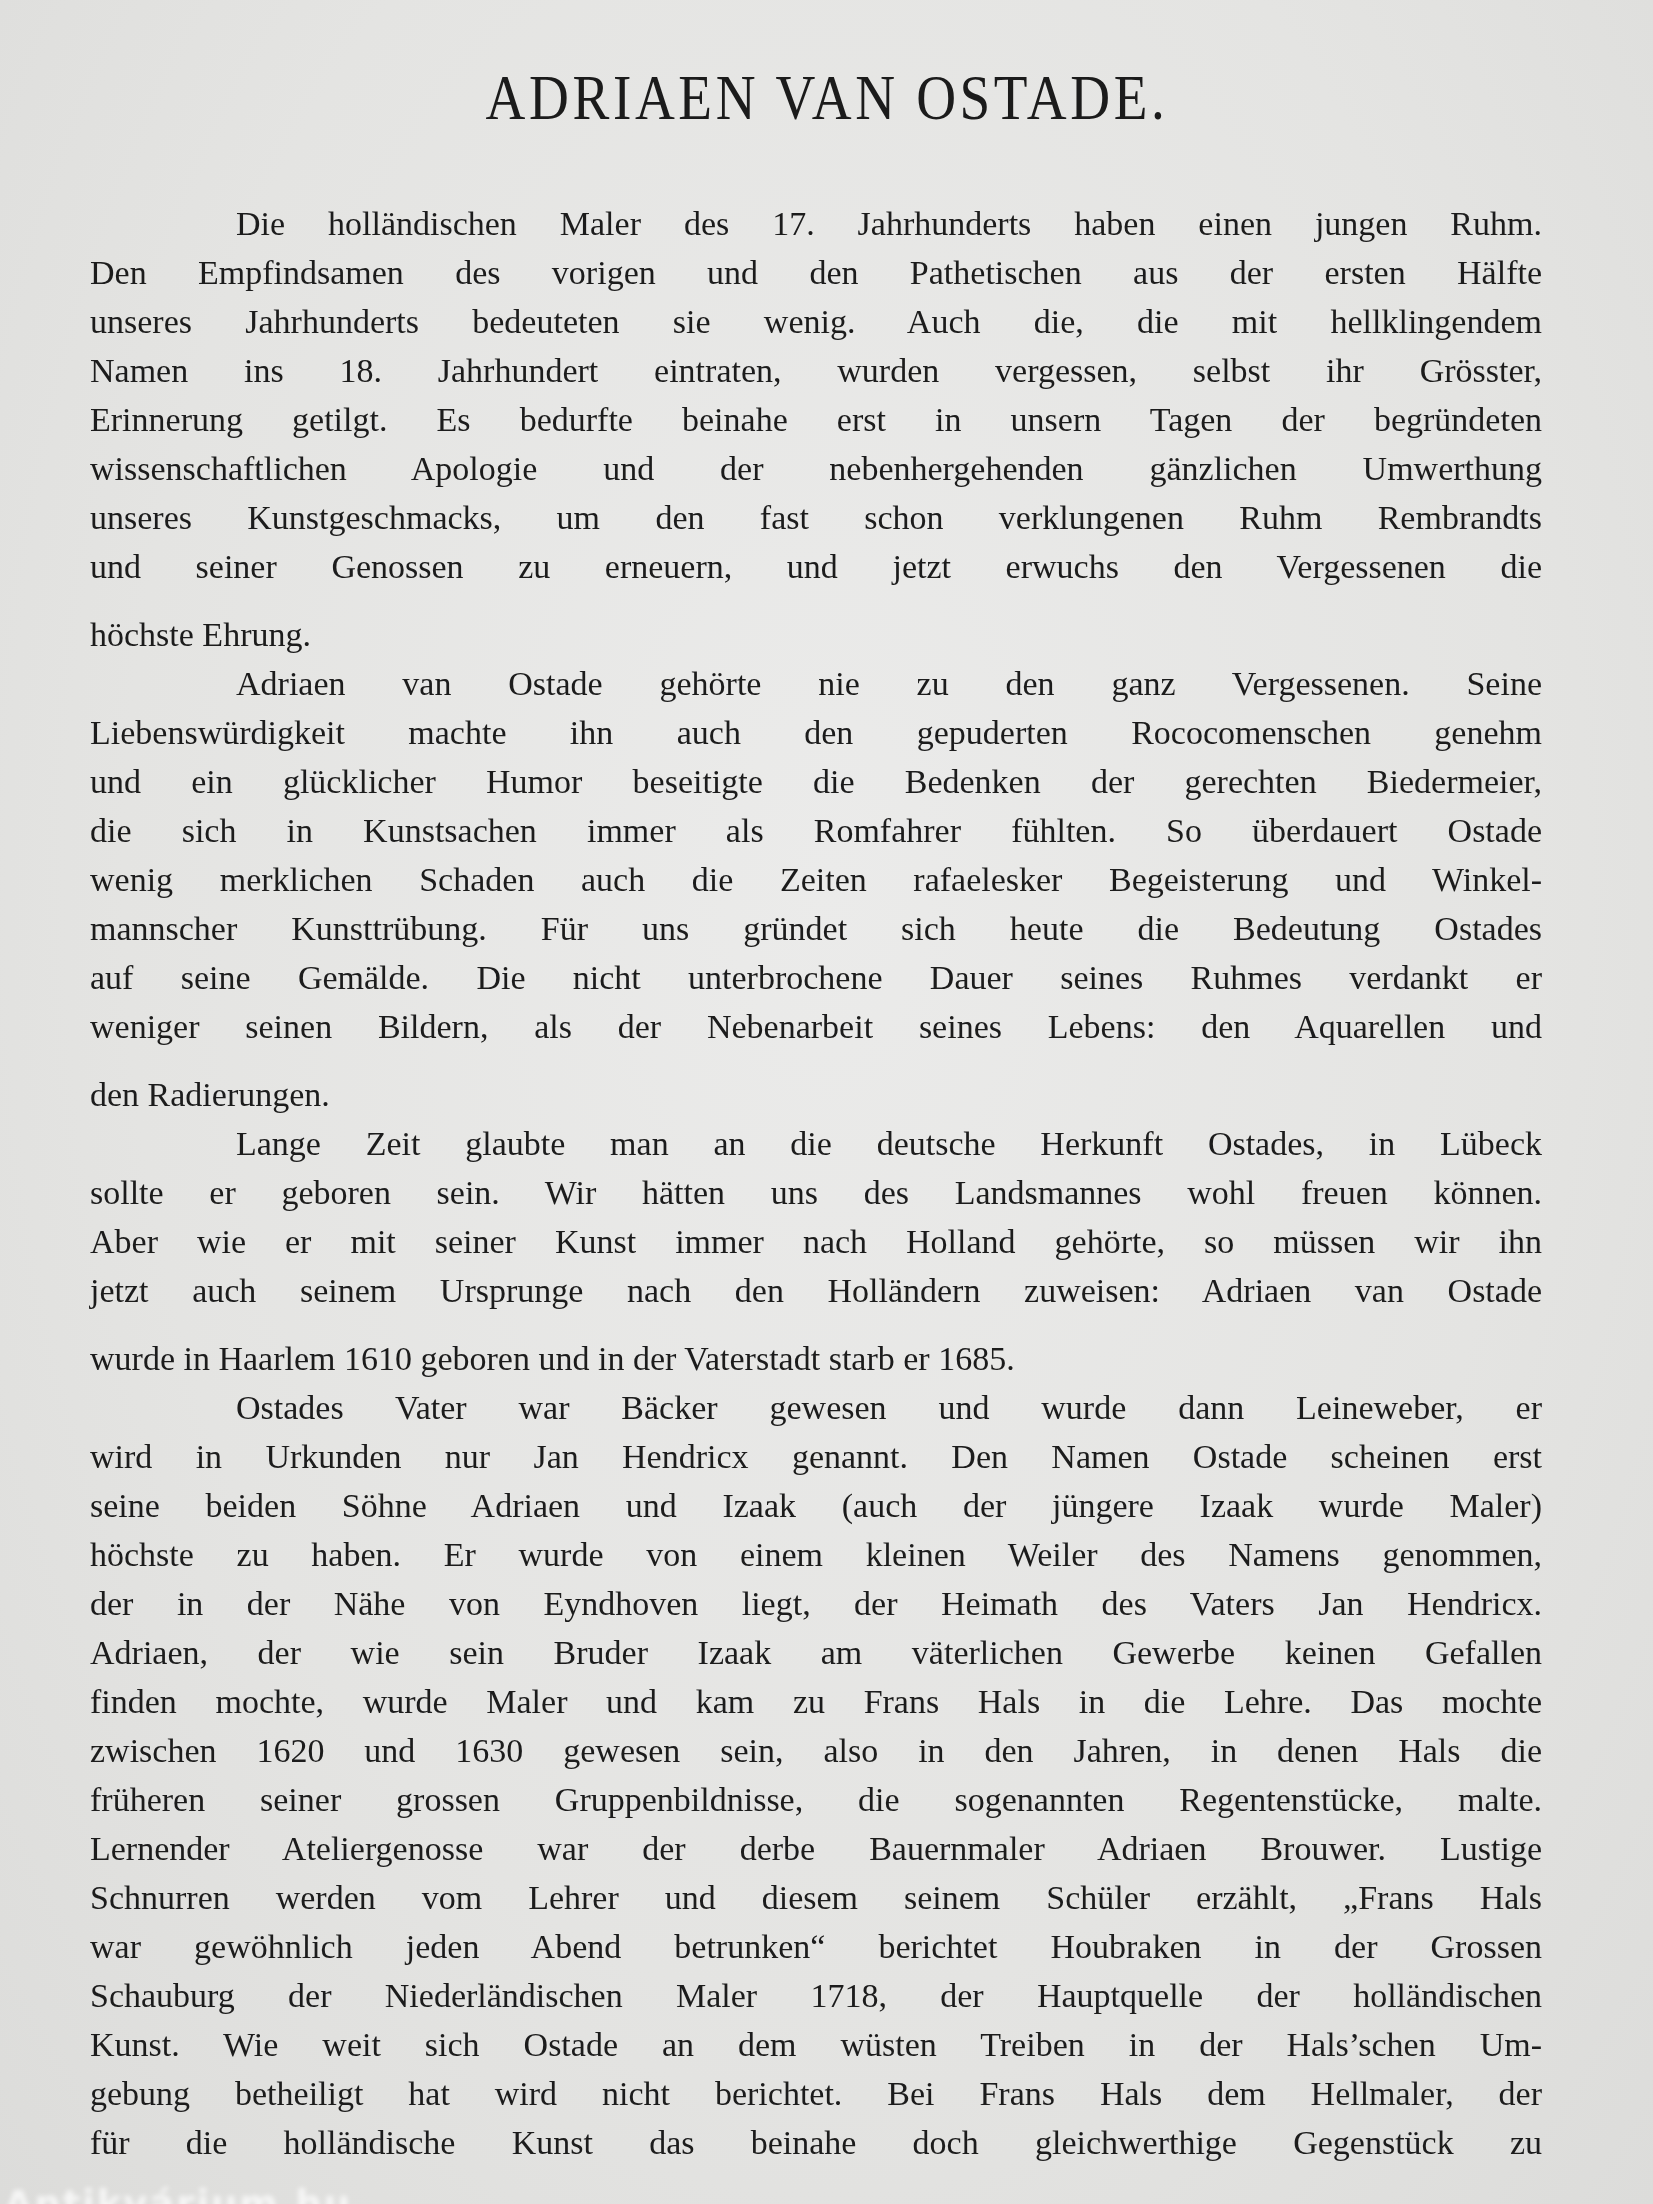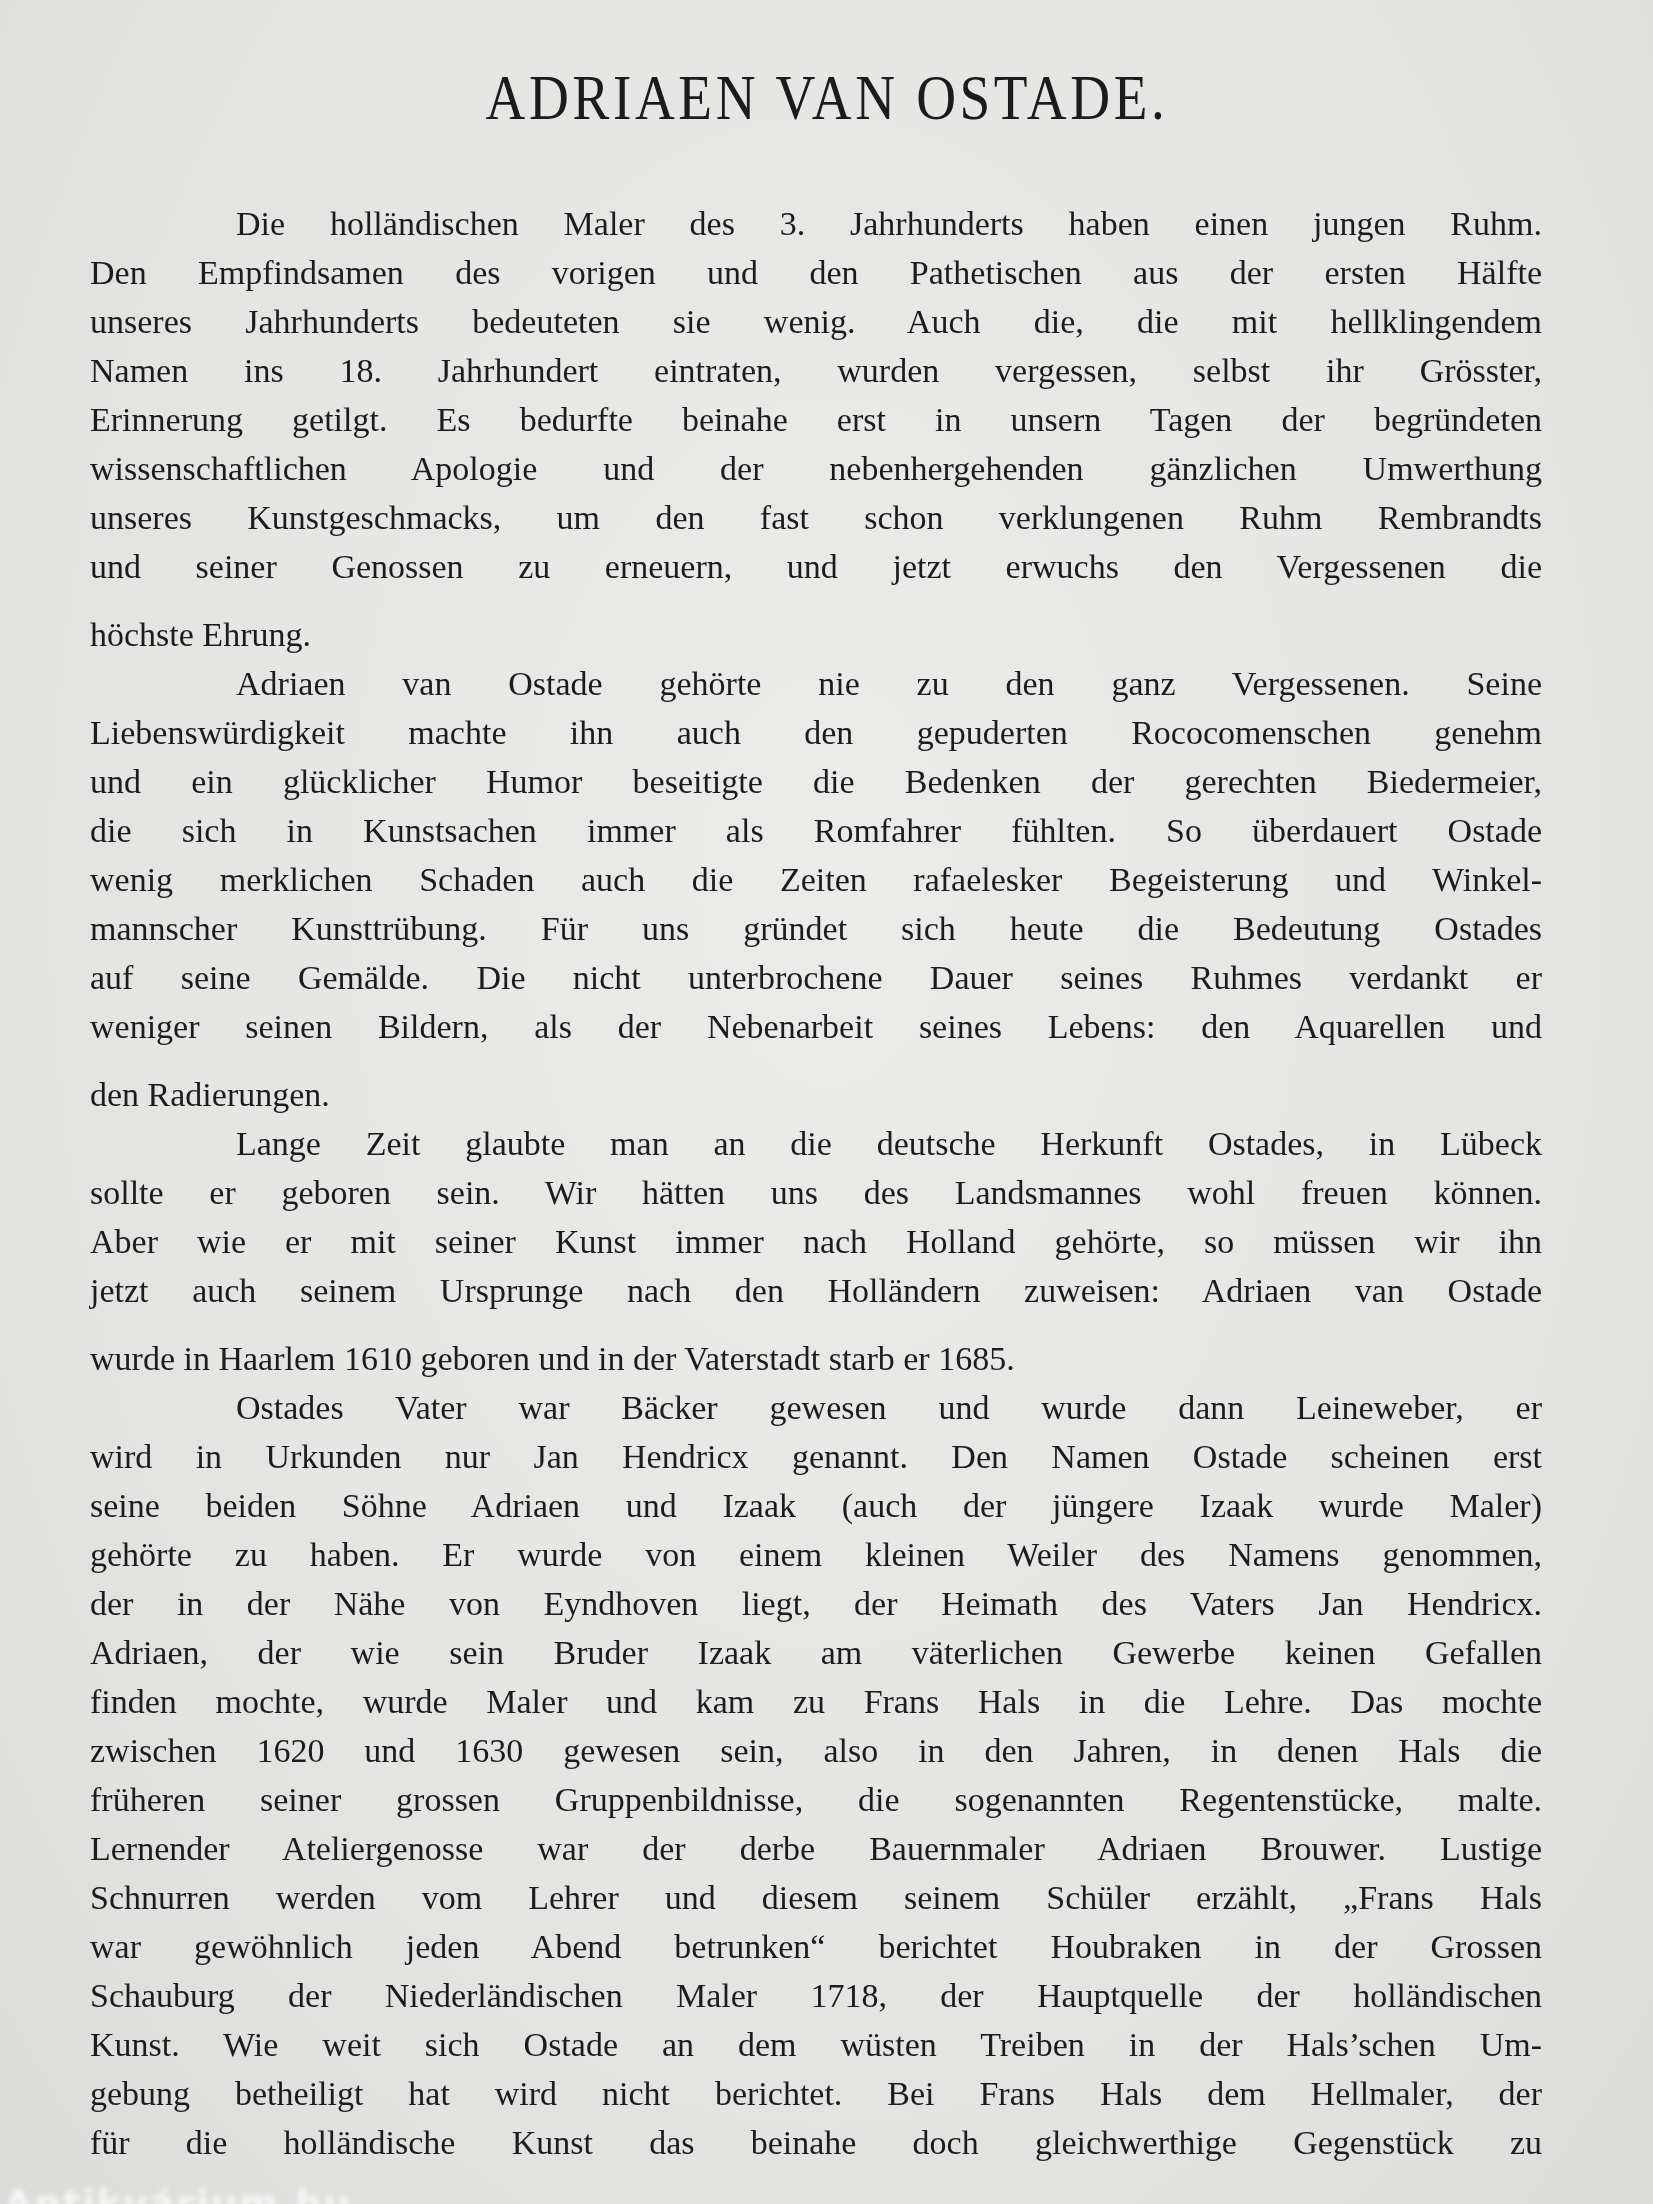--- a/index.html
+++ b/index.html
@@ -73,21 +73,21 @@
       letter-spacing: 1.9px;
     }
   </style>
 </head>
 <body>
 
 <div class="page">
   <h1 class="title">ADRIAEN VAN OSTADE.</h1>
   <div class="body-text" id="body-text">
       <div>
-        <span class="line indent">Die holländischen Maler des 3. Jahrhunderts haben einen jungen Ruhm.</span>
+        <span class="line indent">Die holländischen Maler des 17. Jahrhunderts haben einen jungen Ruhm.</span>
         <span class="line">Den Empfindsamen des vorigen und den Pathetischen aus der ersten Hälfte</span>
         <span class="line">unseres Jahrhunderts bedeuteten sie wenig. Auch die, die mit hellklingendem</span>
         <span class="line">Namen ins 18. Jahrhundert eintraten, wurden vergessen, selbst ihr Grösster,</span>
         <span class="line">Erinnerung getilgt. Es bedurfte beinahe erst in unsern Tagen der begründeten</span>
         <span class="line">wissenschaftlichen Apologie und der nebenhergehenden gänzlichen Umwerthung</span>
         <span class="line">unseres Kunstgeschmacks, um den fast schon verklungenen Ruhm Rembrandts</span>
         <span class="line">und seiner Genossen zu erneuern, und jetzt erwuchs den Vergessenen die</span>
         <span class="line last">höchste Ehrung.</span>
       </div>
       <div>
@@ -105,21 +105,21 @@
         <span class="line indent">Lange Zeit glaubte man an die deutsche Herkunft Ostades, in Lübeck</span>
         <span class="line">sollte er geboren sein. Wir hätten uns des Landsmannes wohl freuen können.</span>
         <span class="line">Aber wie er mit seiner Kunst immer nach Holland gehörte, so müssen wir ihn</span>
         <span class="line">jetzt auch seinem Ursprunge nach den Holländern zuweisen: Adriaen van Ostade</span>
         <span class="line last">wurde in Haarlem 1610 geboren und in der Vaterstadt starb er 1685.</span>
       </div>
       <div>
         <span class="line indent">Ostades Vater war Bäcker gewesen und wurde dann Leineweber, er</span>
         <span class="line">wird in Urkunden nur Jan Hendricx genannt. Den Namen Ostade scheinen erst</span>
         <span class="line">seine beiden Söhne Adriaen und Izaak (auch der jüngere Izaak wurde Maler)</span>
-        <span class="line">gehörte zu haben. Er wurde von einem kleinen Weiler des Namens genommen,</span>
+        <span class="line">höchste zu haben. Er wurde von einem kleinen Weiler des Namens genommen,</span>
         <span class="line">der in der Nähe von Eyndhoven liegt, der Heimath des Vaters Jan Hendricx.</span>
         <span class="line">Adriaen, der wie sein Bruder Izaak am väterlichen Gewerbe keinen Gefallen</span>
         <span class="line">finden mochte, wurde Maler und kam zu Frans Hals in die Lehre. Das mochte</span>
         <span class="line">zwischen 1620 und 1630 gewesen sein, also in den Jahren, in denen Hals die</span>
         <span class="line">früheren seiner grossen Gruppenbildnisse, die sogenannten Regentenstücke, malte.</span>
         <span class="line">Lernender Ateliergenosse war der derbe Bauernmaler Adriaen Brouwer. Lustige</span>
         <span class="line">Schnurren werden vom Lehrer und diesem seinem Schüler erzählt, „Frans Hals</span>
         <span class="line">war gewöhnlich jeden Abend betrunken“ berichtet Houbraken in der Grossen</span>
         <span class="line">Schauburg der Niederländischen Maler 1718, der Hauptquelle der holländischen</span>
         <span class="line">Kunst. Wie weit sich Ostade an dem wüsten Treiben in der Hals’schen Um-</span>

